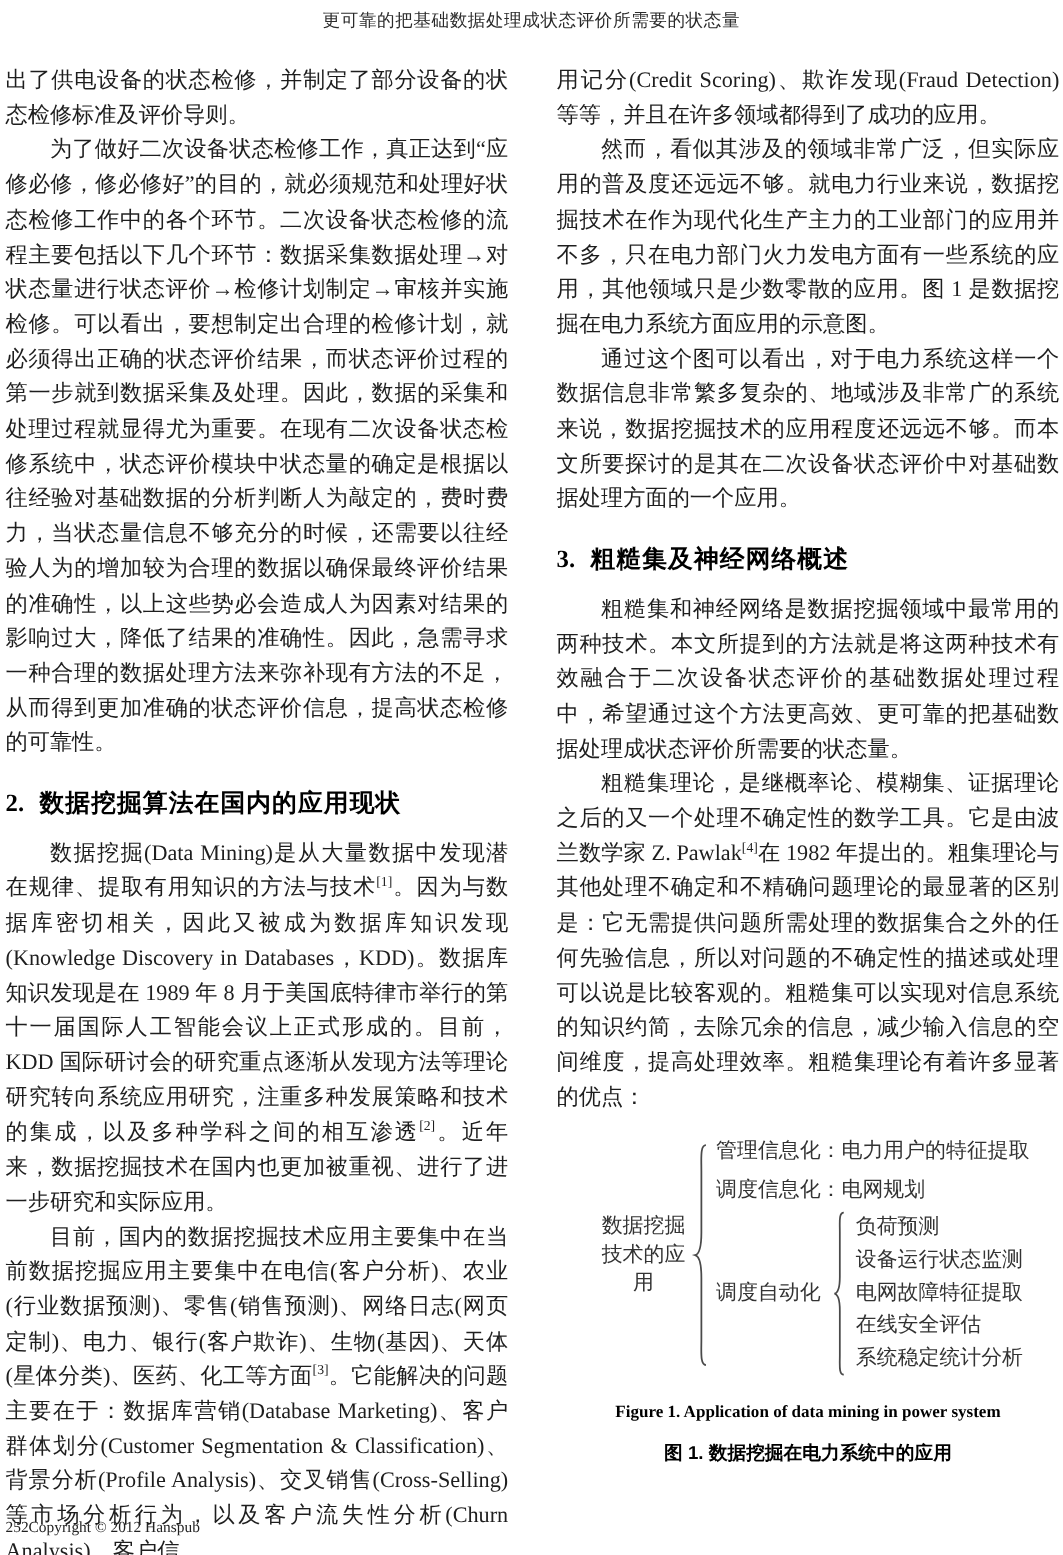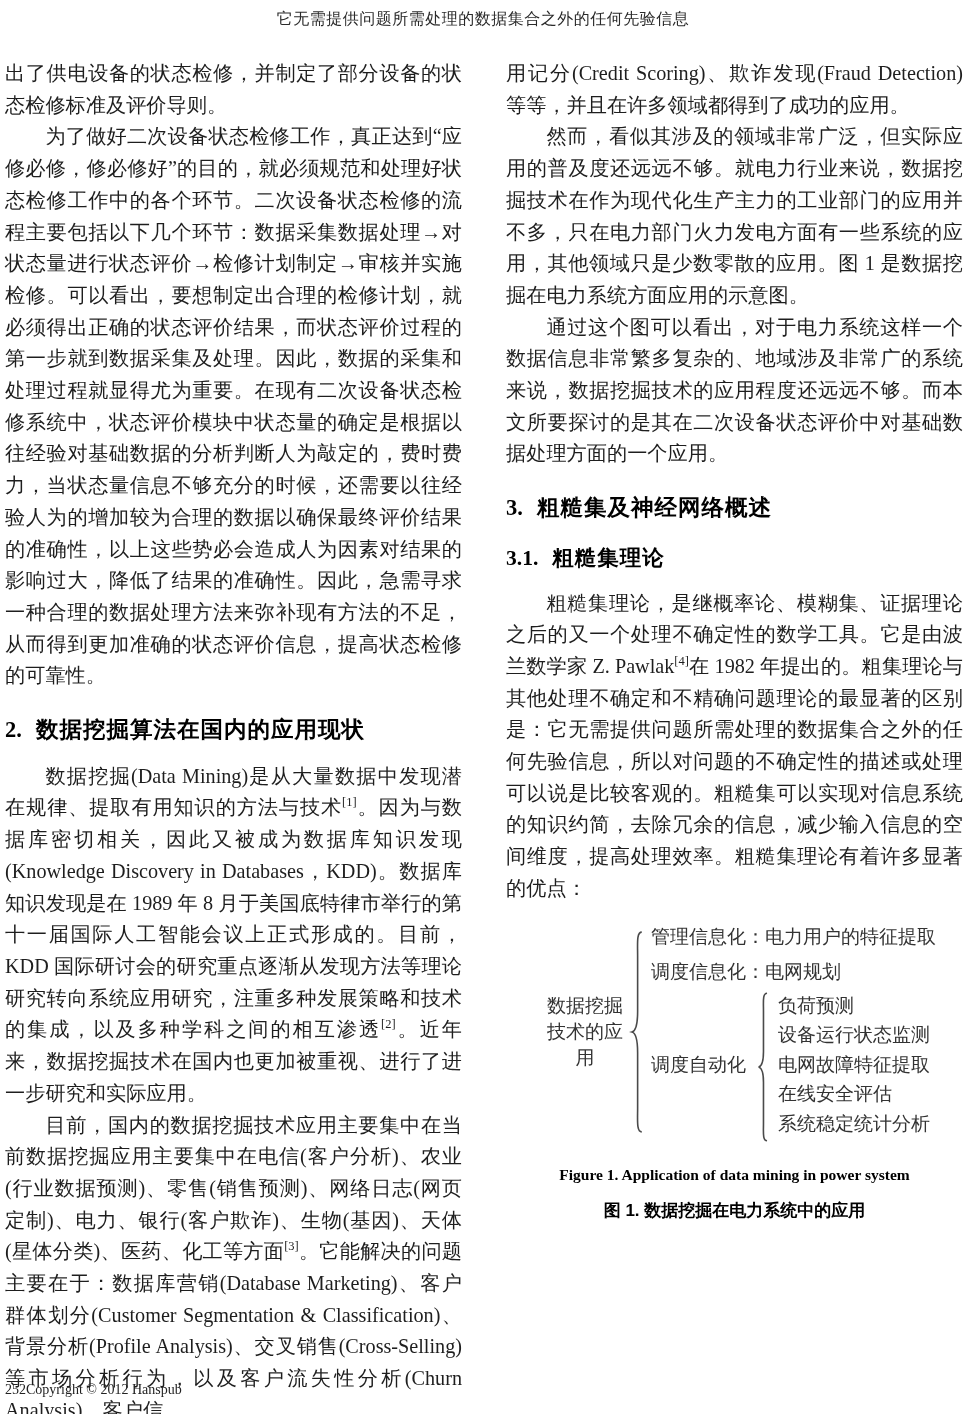--- a/index.html
+++ b/index.html
@@ -61,36 +61,36 @@
 
   .footer {
     position: absolute; left: 5px; right: 5px; top: 1382px;
     display: flex; 
     font-size: 14px; color: #222;
   }
 </style>
 </head>
 <body>
 
-<div class="header-title">它无需提供问题所需处理的数据集合之外的任何先验信息</div>
+<div class="header-title">更可靠的把基础数据处理成状态评价所需要的状态量</div>
 
 <div class="col col-left">
   <p class="noindent">出了供电设备的状态检修，并制定了部分设备的状态检修标准及评价导则。</p>
   <p>为了做好二次设备状态检修工作，真正达到“应修必修，修必修好”的目的，就必须规范和处理好状态检修工作中的各个环节。二次设备状态检修的流程主要包括以下几个环节：数据采集数据处理→对状态量进行状态评价→检修计划制定→审核并实施检修。可以看出，要想制定出合理的检修计划，就必须得出正确的状态评价结果，而状态评价过程的第一步就到数据采集及处理。因此，数据的采集和处理过程就显得尤为重要。在现有二次设备状态检修系统中，状态评价模块中状态量的确定是根据以往经验对基础数据的分析判断人为敲定的，费时费力，当状态量信息不够充分的时候，还需要以往经验人为的增加较为合理的数据以确保最终评价结果的准确性，以上这些势必会造成人为因素对结果的影响过大，降低了结果的准确性。因此，急需寻求一种合理的数据处理方法来弥补现有方法的不足，从而得到更加准确的状态评价信息，提高状态检修的可靠性。</p>
   <h2><span class="hnum">2.</span><span class="htxt">数据挖掘算法在国内的应用现状</span></h2>
   <p>数据挖掘(Data Mining)是从大量数据中发现潜在规律、提取有用知识的方法与技术<sup>[1]</sup>。因为与数据库密切相关，因此又被成为数据库知识发现(Knowledge Discovery in Databases，KDD)。数据库知识发现是在 1989 年 8 月于美国底特律市举行的第十一届国际人工智能会议上正式形成的。目前，KDD 国际研讨会的研究重点逐渐从发现方法等理论研究转向系统应用研究，注重多种发展策略和技术的集成，以及多种学科之间的相互渗透<sup>[2]</sup>。近年来，数据挖掘技术在国内也更加被重视、进行了进一步研究和实际应用。</p>
   <p>目前，国内的数据挖掘技术应用主要集中在当前数据挖掘应用主要集中在电信(客户分析)、农业(行业数据预测)、零售(销售预测)、网络日志(网页定制)、电力、银行(客户欺诈)、生物(基因)、天体(星体分类)、医药、化工等方面<sup>[3]</sup>。它能解决的问题主要在于：数据库营销(Database Marketing)、客户群体划分(Customer Segmentation &amp; Classification)、背景分析(Profile Analysis)、交叉销售(Cross-Selling)等市场分析行为，以及客户流失性分析(Churn Analysis)、客户信</p>
 </div>
 
 <div class="col col-right">
   <p class="noindent">用记分(Credit Scoring)、欺诈发现(Fraud Detection)等等，并且在许多领域都得到了成功的应用。</p>
   <p>然而，看似其涉及的领域非常广泛，但实际应用的普及度还远远不够。就电力行业来说，数据挖掘技术在作为现代化生产主力的工业部门的应用并不多，只在电力部门火力发电方面有一些系统的应用，其他领域只是少数零散的应用。图 1 是数据挖掘在电力系统方面应用的示意图。</p>
   <p>通过这个图可以看出，对于电力系统这样一个数据信息非常繁多复杂的、地域涉及非常广的系统来说，数据挖掘技术的应用程度还远远不够。而本文所要探讨的是其在二次设备状态评价中对基础数据处理方面的一个应用。</p>
   <h2><span class="hnum">3.</span><span class="htxt">粗糙集及神经网络概述</span></h2>
-  <h3><span class="hnum">3.1.</span><span class="htxt">粗糙集理论</span></h3>
+  <p>粗糙集和神经网络是数据挖掘领域中最常用的两种技术。本文所提到的方法就是将这两种技术有效融合于二次设备状态评价的基础数据处理过程中，希望通过这个方法更高效、更可靠的把基础数据处理成状态评价所需要的状态量。</p>
   <p>粗糙集理论，是继概率论、模糊集、证据理论之后的又一个处理不确定性的数学工具。它是由波兰数学家 Z. Pawlak<sup>[4]</sup>在 1982 年提出的。粗集理论与其他处理不确定和不精确问题理论的最显著的区别是：它无需提供问题所需处理的数据集合之外的任何先验信息，所以对问题的不确定性的描述或处理可以说是比较客观的。粗糙集可以实现对信息系统的知识约简，去除冗余的信息，减少输入信息的空间维度，提高处理效率。粗糙集理论有着许多显著的优点：</p>
 
   <div class="figure">
     <div class="fig-root">数据挖掘技术的应用</div>
     <svg class="brace brace-big" viewBox="0 0 20 100" preserveAspectRatio="none" aria-hidden="true">
       <path d="M17 1.5 C10 1.5 11.5 7 11.5 13 L11.5 40 C11.5 47 9 49.5 4 50 C9 50.5 11.5 53 11.5 60 L11.5 87 C11.5 93 10 98.5 17 98.5"></path>
     </svg>
     <div class="fig-branches">
       <div class="fig-branch">管理信息化：电力用户的特征提取</div>
       <div class="fig-branch">调度信息化：电网规划</div>

